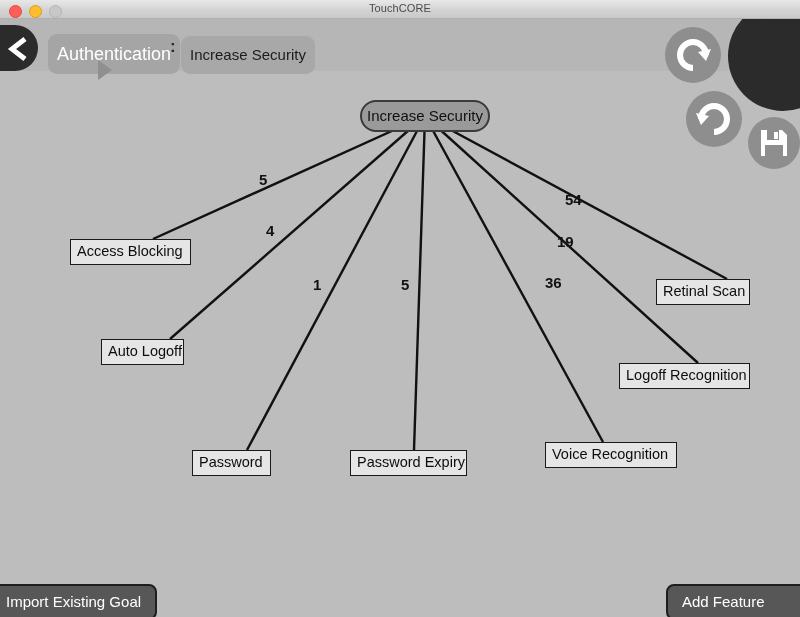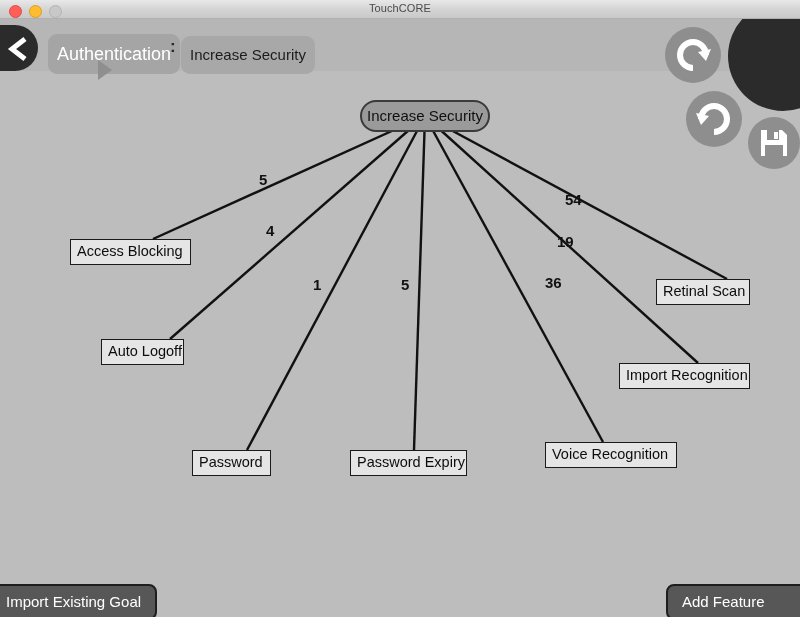--- a/index.html
+++ b/index.html
@@ -274,20 +274,20 @@
     <div class="weight" style="left:401px; top:257px;">5</div>
     <div class="weight" style="left:514px; top:255px;margin-left:31px;">36</div>
     <div class="weight" style="left:557px; top:214px;">19</div>
     <div class="weight" style="left:565px; top:172px;">54</div>
 
     <div class="feature" style="left:70px;  top:220px; width:121px;">Access Blocking</div>
     <div class="feature" style="left:101px; top:320px; width:83px;">Auto Logoff</div>
     <div class="feature" style="left:192px; top:431px; width:79px;">Password</div>
     <div class="feature" style="left:350px; top:431px; width:117px;">Password Expiry</div>
     <div class="feature" style="left:533px; top:423px; width:132px;margin-left:12px;">Voice Recognition</div>
-    <div class="feature" style="left:619px; top:344px; width:131px;">Import Recognition</div>
+    <div class="feature" style="left:619px; top:344px; width:131px;">Logoff Recognition</div>
     <div class="feature" style="left:656px; top:260px; width:94px;">Retinal Scan</div>
 
     <div class="bottom-btn btn-import">Import Existing Goal</div>
     <div class="bottom-btn btn-add">Add Feature</div>
 
   </div>
 </div>
 
 </body></html>

